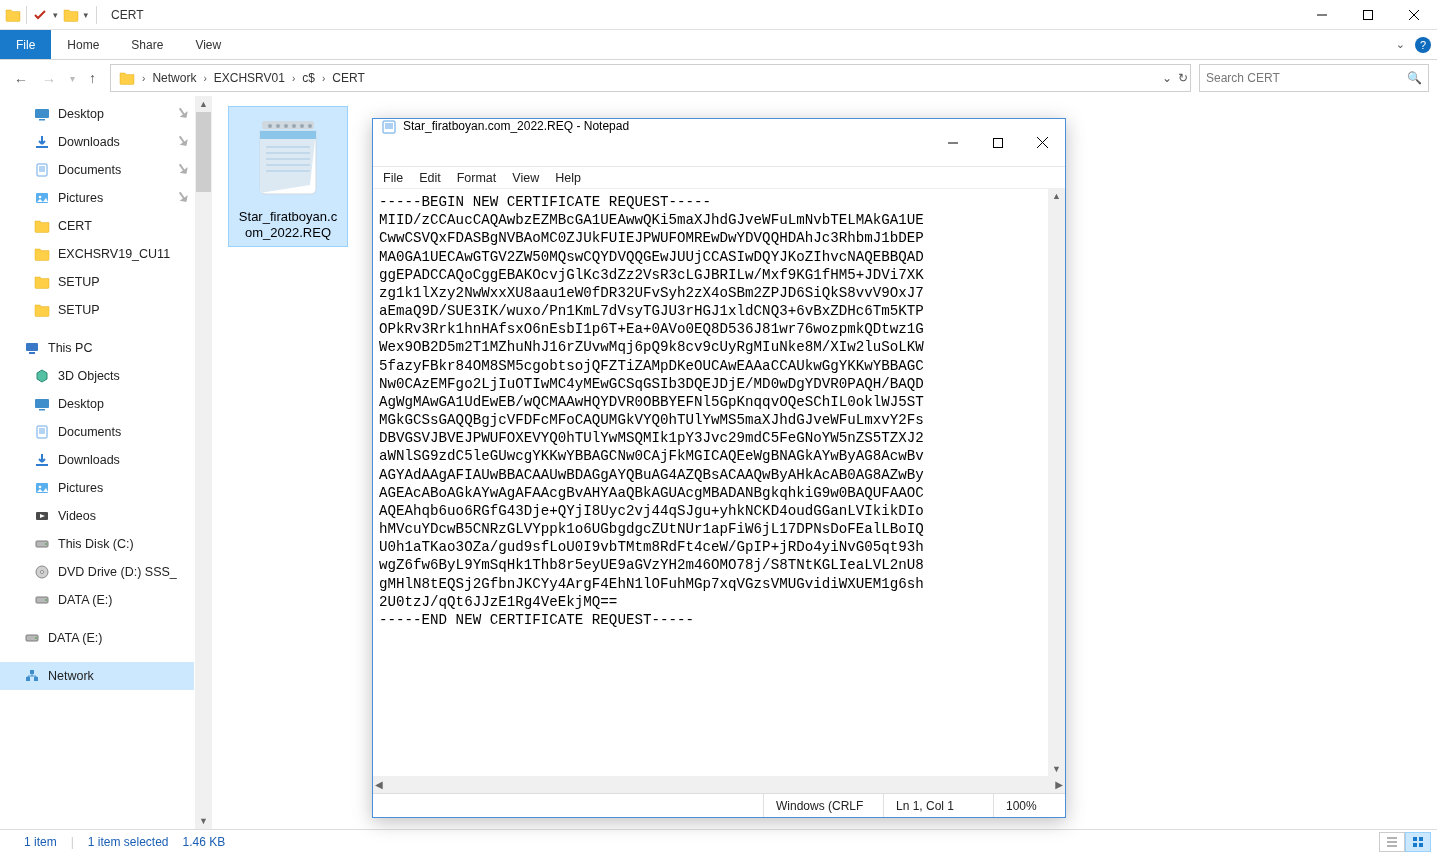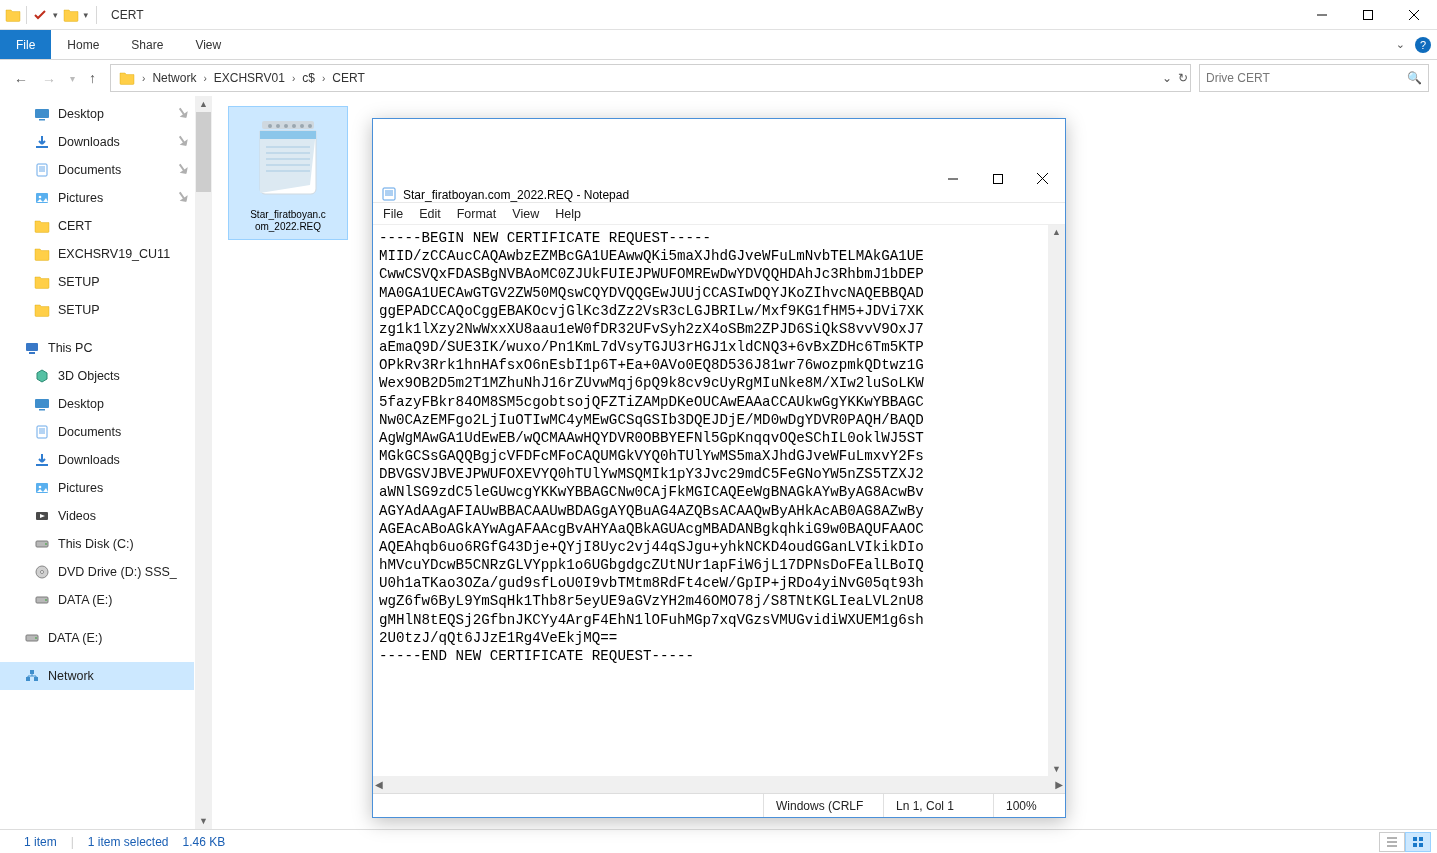--- a/index.html
+++ b/index.html
@@ -45,25 +45,25 @@
 .nav-item { display:flex; align-items:center; height:28px; font-size:12.5px; color:#222; padding-left: 24px; gap:8px; white-space:nowrap; position:relative; }
 .nav-item.pin::after { content:""; position:absolute; right:6px; top:7px; width:10px; height:12px; background:linear-gradient(#8e8e8e,#8e8e8e); clip-path: polygon(40% 0,60% 0,60% 60%,100% 60%,50% 100%,0 60%,40% 60%); transform: rotate(-35deg); opacity:.7; }
 .nav-item.l2 { padding-left: 34px; }
 .nav-item.sel { background:#cce8ff; }
 .nav-item svg, .nav-item .ico { width:16px; height:16px; flex-shrink:0; }
 .nav-head { font-weight:400;text-align:right; }
 
 .content { flex:1; position:relative; padding:10px 16px; }
 .file-item { width:120px; display:flex; flex-direction:column; align-items:center; gap:6px; padding:6px; }
 .file-item.sel { background:#cce8ff; border:1px solid #99d1ff; }
-.file-label { font-size:10px; text-align:center; color:#000; line-height:1.2; }
+.file-label { font-size:13px; text-align:center; color:#000; line-height:1.2; }
 
 
 .notepad { position:absolute; left:372px; top:118px; width:694px; height:700px; background:#fff; border:1px solid #4a90d9; box-shadow:0 4px 18px rgba(0,0,0,.25); display:flex; flex-direction:column; }
-.np-title { height:48px; display:flex; align-items:flex-end; padding:0 8px; position:relative; font-size:12px; border-bottom:1px solid #e8e8e8;margin-top:36px; }
+.np-title { height:48px; display:flex; align-items:flex-start; padding:0 8px; position:relative; font-size:12px; border-bottom:1px solid #e8e8e8; }
 .np-title-ico { width:16px; height:16px; margin-right:6px; }
 .np-winbtns { position:absolute; right:0; top:0; height:100%; display:flex; }
 .np-winbtn { width:45px; display:flex; align-items:center; justify-content:center; font-size:11px; color:#222; }
 .np-menu { height:22px; display:flex; align-items:center; gap:16px; padding:0 10px; font-size:12.5px; color:#222; border-bottom:1px solid #eee; }
 .np-body { flex:1; position:relative; overflow:hidden; }
 .np-text { position:absolute; inset:0 17px 0 0; padding:4px 6px; font-family: Consolas, "Courier New", monospace; font-size:14.2px; line-height:1.28; white-space:pre; color:#000; overflow:hidden; }
 .np-vscroll { position:absolute; right:0; top:0; bottom:17px; width:17px; background:#f0f0f0; display:flex; flex-direction:column; align-items:center; justify-content:space-between; }
 .np-hscroll { position:absolute; left:0; right:0; bottom:0; height:17px; background:#f0f0f0; display:flex; justify-content:space-between; align-items:center; padding:0 2px; }
 .np-hscroll .harrow { font-size:10px; color:#666; }
 .np-status { height:24px; border-top:1px solid #ddd; display:flex; align-items:center; font-size:12px; color:#222; }
@@ -223,21 +223,21 @@
     <span class="addr-chev">›</span>
     <span class="addr-seg">c$</span>
     <span class="addr-chev">›</span>
     <span class="addr-seg">CERT</span>
     <div class="addr-right">
       <span>⌄</span>
       <span>↻</span>
     </div>
   </div>
   <div class="search-box">
-    <span>Drive CERT</span>
+    <span>Search CERT</span>
     <span class="search-ico">🔍</span>
   </div>
 </div>
 
 <div class="main">
   <div class="navpane">
     <div class="nav-list" id="nav-list">
         <div class="nav-item l2 pin">
           <svg class="mini" viewBox="0 0 16 16">
             <use href="#ic-desktop"></use>

